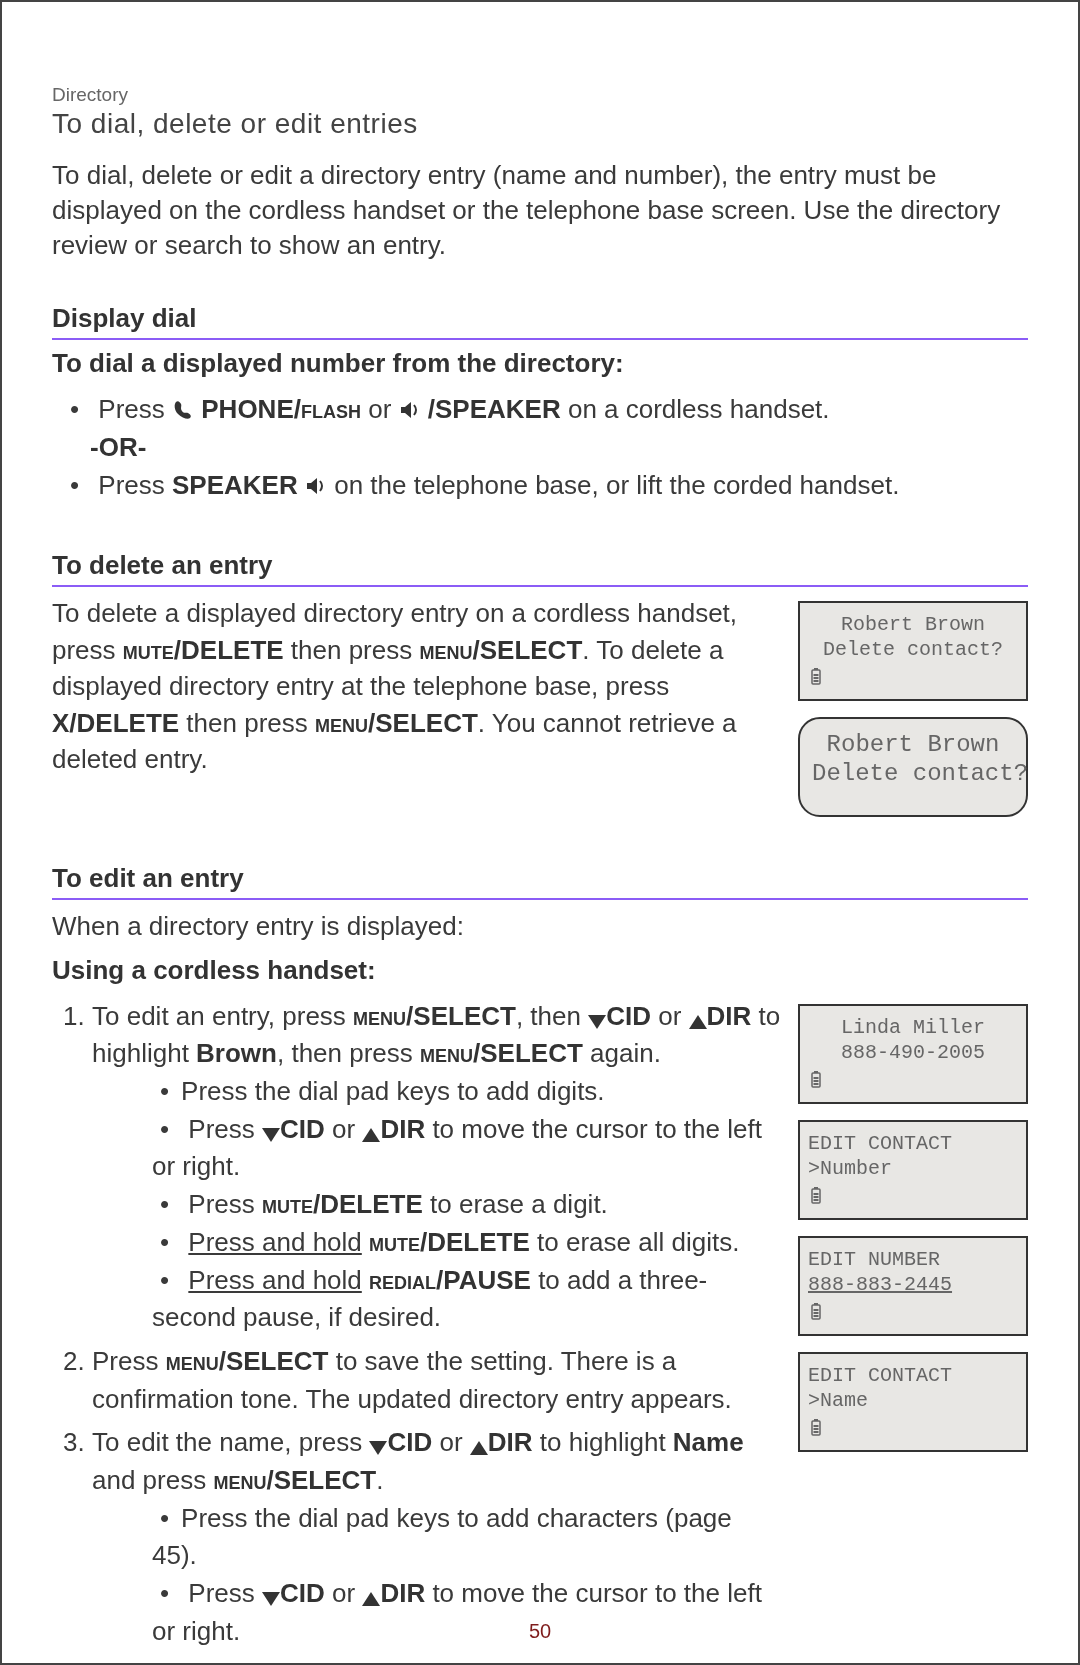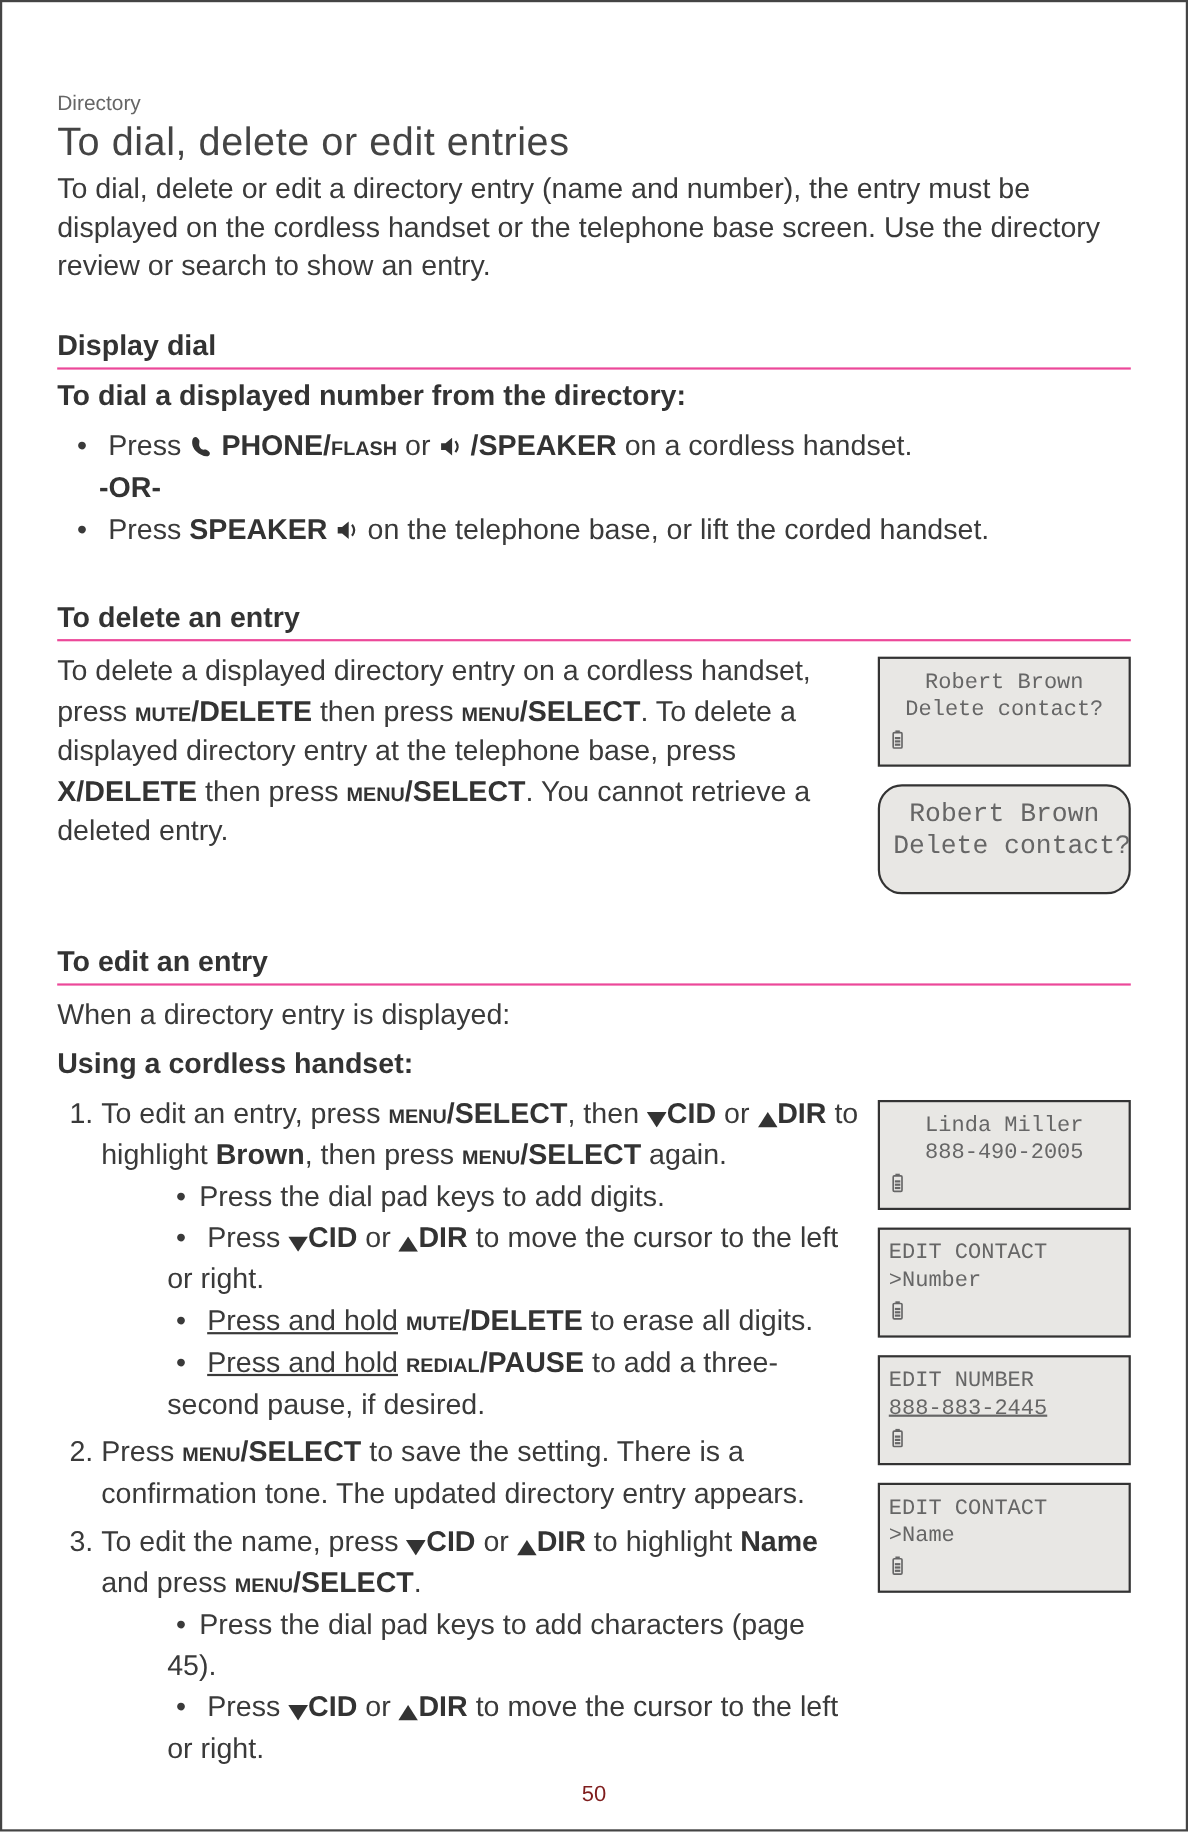--- a/index.html
+++ b/index.html
@@ -13,37 +13,37 @@
     border: 2px solid #444;
     position: relative;
   }
   .breadcrumb {
     font-size: 19px;
     color: #666;
     margin-bottom: 2px;
     margin-top: 42px;
   }
   .page-title {
-    font-size: 36px;
+    font-size: 28px;
     font-weight: 300;
     color: #444;
-    margin-bottom: 4px;
+    margin-bottom: 18px;
     letter-spacing: 0.5px;
   }
   .intro {
     font-size: 26px;
     line-height: 1.35;
     color: #3a3a3a;
     margin-bottom: 40px;
   }
   .section-heading {
     font-size: 26px;
     font-weight: 700;
     color: #333;
-    border-bottom: 2px solid #ec4899;
+    border-bottom: 2px solid #8b5cf6;
     padding-bottom: 4px;
     margin-bottom: 8px;
     margin-top: 10px;
   }
   .sub-bold {
     font-size: 26px;
     font-weight: 700;
     color: #333;
     margin-bottom: 12px;
   }
@@ -223,20 +223,23 @@
         <ul class="bullets nested">
           <li><span>Press the dial pad keys to add digits.</span></li>
           <li>
             <span>Press </span><svg class="inline" width="18" height="14">
                 <use href="#down-tri"></use>
               </svg><b>CID</b><span> or </span><svg class="inline" width="18" height="14">
                 <use href="#up-tri"></use>
               </svg><b>DIR</b><span> to move the cursor to the left or right.</span>
           </li>
           <li>
+            <span>Press </span><b class="sc">mute</b><b>/DELETE</b><span> to erase a digit.</span>
+          </li>
+          <li>
             <span class="uline">Press and hold</span><b class="sc"> mute</b><b>/DELETE</b><span> to erase all digits.</span>
           </li>
           <li>
             <span class="uline">Press and hold</span><b class="sc"> redial</b><b>/PAUSE</b><span> to add a three-second pause, if desired.</span>
           </li>
         </ul>
       </li>
       <li>
         <span>Press </span><b class="sc">menu</b><b>/SELECT</b><span> to save the setting. There is a confirmation tone. The updated directory entry appears.</span>
       </li>

